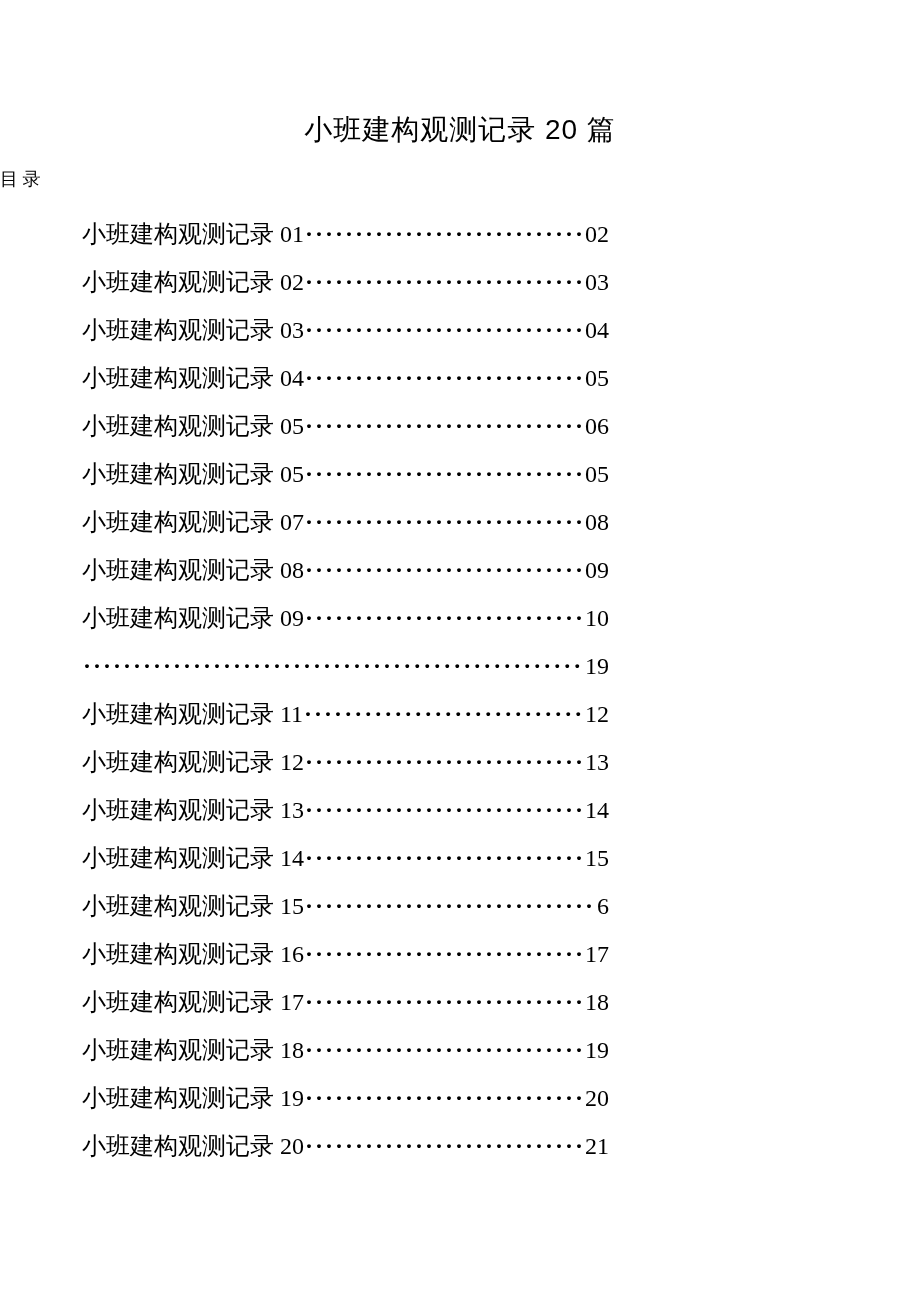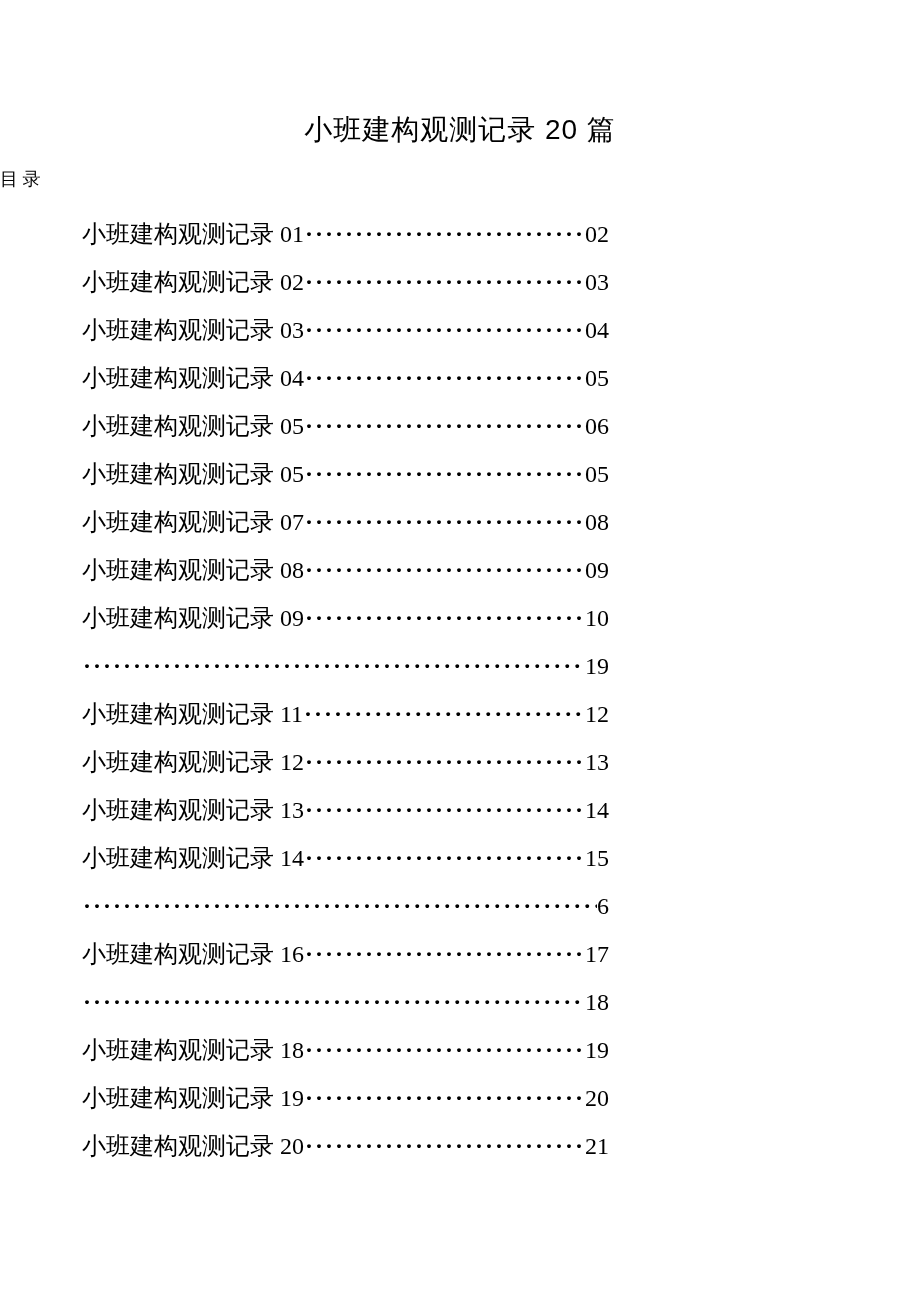--- a/index.html
+++ b/index.html
@@ -138,29 +138,31 @@
         <span class="toc-label">小班建构观测记录 13</span>
         <span class="toc-leader">················································································</span>
         <span class="toc-page">14</span>
       </div>
       <div class="toc-row">
         <span class="toc-label">小班建构观测记录 14</span>
         <span class="toc-leader">················································································</span>
         <span class="toc-page">15</span>
       </div>
       <div class="toc-row">
+        <span class="toc-label">小班建构观测记录 15</span>
         <span class="toc-leader">················································································</span>
         <span class="toc-page">6</span>
       </div>
       <div class="toc-row">
         <span class="toc-label">小班建构观测记录 16</span>
         <span class="toc-leader">················································································</span>
         <span class="toc-page">17</span>
       </div>
       <div class="toc-row">
+        <span class="toc-label">小班建构观测记录 17</span>
         <span class="toc-leader">················································································</span>
         <span class="toc-page">18</span>
       </div>
       <div class="toc-row">
         <span class="toc-label">小班建构观测记录 18</span>
         <span class="toc-leader">················································································</span>
         <span class="toc-page">19</span>
       </div>
       <div class="toc-row">
         <span class="toc-label">小班建构观测记录 19</span>

